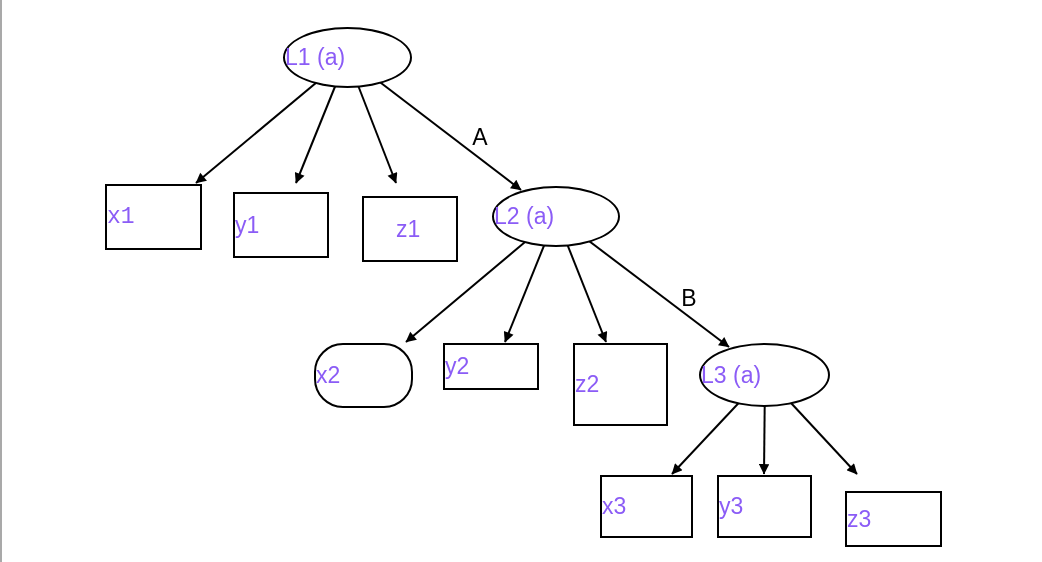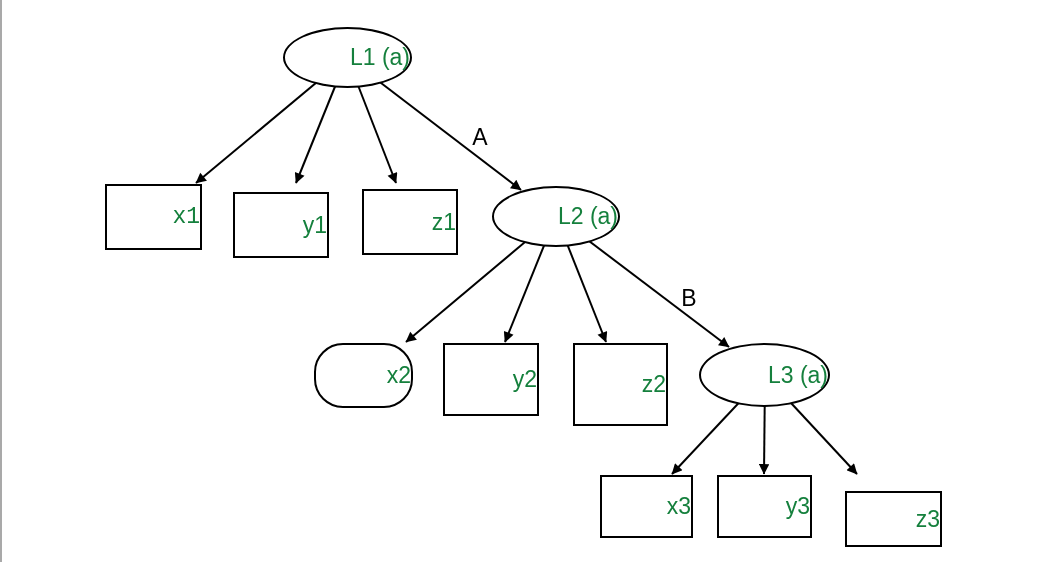--- a/index.html
+++ b/index.html
@@ -30,41 +30,41 @@
     width: 1042px;
     height: 562px;
   }
   .node {
     position: absolute;
     box-sizing: border-box;
     background: #ffffff;
     border: 2px solid #000000;
     display: flex;
     align-items: center;
-    justify-content: flex-end;
+    justify-content: flex-start;
     font-size: 23px;
-    color: #15803d;
+    color: #8b5cf6;
     white-space: nowrap;
   }
   .ellipse { border-radius: 50%; }
   .edge-line { stroke: #000000; stroke-width: 2; }
   .edge-label {
     font-family: "Liberation Sans", "DejaVu Sans", sans-serif;
     font-size: 23px;
     fill: #000000;
     text-anchor: middle;
   }
   
   #node-L1 { left: 283px; top:  27px; width: 129px; height: 61px; }
   #node-x1 { left: 105px; top: 184px; width:  97px; height: 66px; font-family: Liberation Mono, monospace; }
   #node-y1 { left: 233px; top: 184px; width:  96px; height: 66px; margin-top: 8px; }
-  #node-z1 { left: 362px; top: 189px; width:  96px; height: 66px; }
+  #node-z1 { left: 362px; top: 196px; width:  96px; height: 66px; padding-left: 32px; }
   #node-L2 { left: 492px; top: 186px; width: 128px; height: 61px; }
   #node-x2 { left: 314px; top: 343px; width:  99px; height: 65px; border-radius: 29px; }
-  #node-y2 { left: 443px; top: 343px; width:  96px; height: 73px; }
+  #node-y2 { left: 443px; top: 343px; width:  96px; height: 47px; }
   #node-z2 { left: 573px; top: 343px; width:  95px; height: 83px; }
   #node-L3 { left: 699px; top: 343px; width: 131px; height: 64px; }
   #node-x3 { left: 600px; top: 475px; width:  93px; height: 63px; }
   #node-y3 { left: 717px; top: 475px; width:  95px; height: 63px; }
   #node-z3 { left: 845px; top: 491px; width:  97px; height: 56px; }
 </style>
 </head>
 <body>
 
 <div id="stage">

